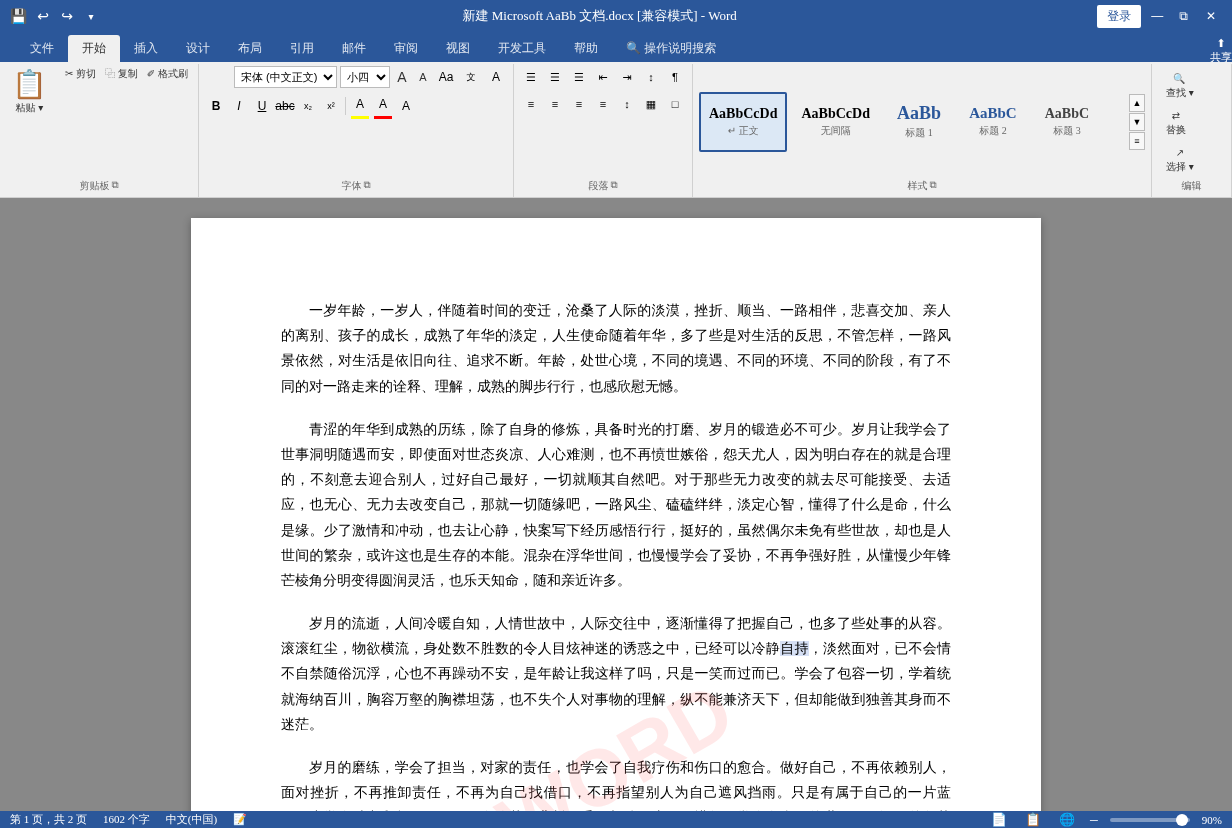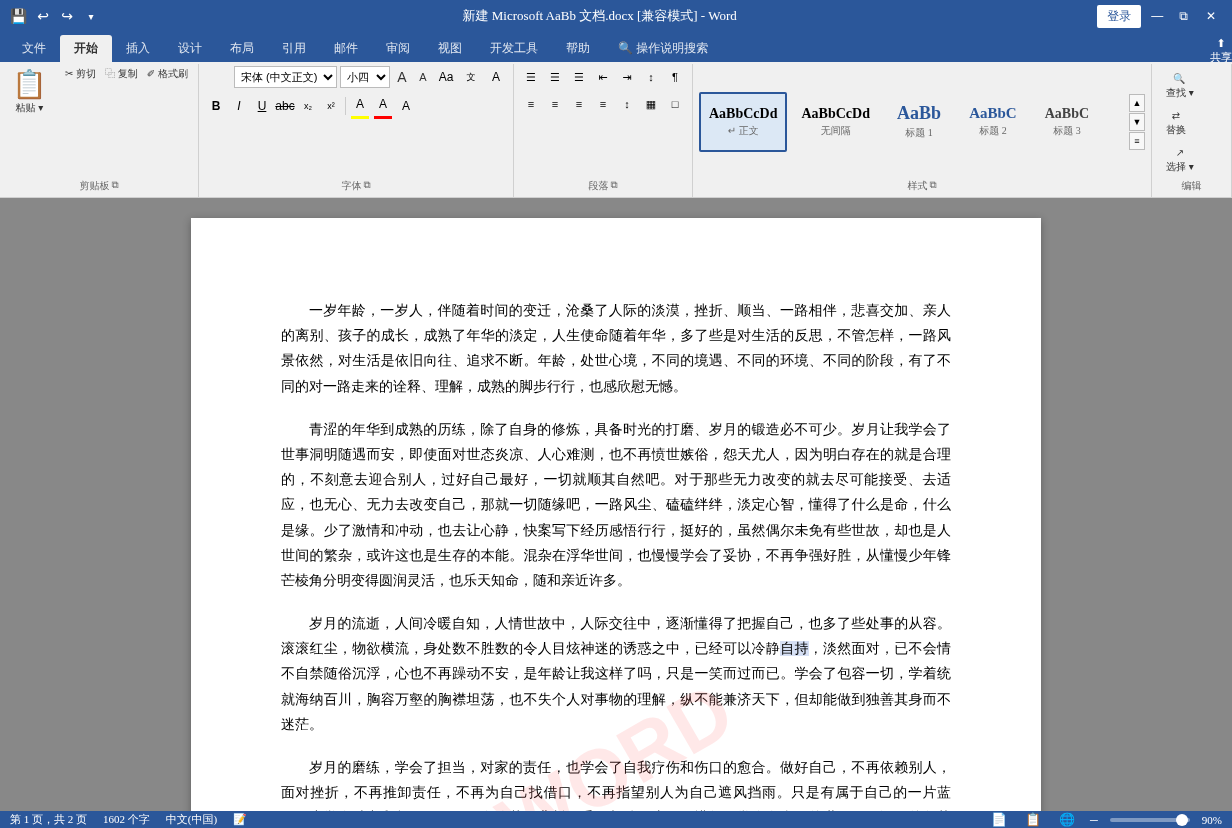--- a/index.html
+++ b/index.html
@@ -24,33 +24,33 @@
     .quick-access { display: flex; align-items: center; gap: 2px; }
     .qa-btn { background: none; border: none; color: white; cursor: pointer; width: 22px; height: 22px; display: flex; align-items: center; justify-content: center; font-size: 14px; }
     .login-btn { background: white; color: #2b579a; border: none; padding: 3px 10px; font-size: 12px; cursor: pointer; border-radius: 2px; }
 
     
     .ribbon-tabs {
       height: 30px;
       background: #2b579a;
       display: flex;
       align-items: flex-end;
-      padding-left: 8px;
+      padding-left: 16px;
       flex-shrink: 0;
     }
     .ribbon-tab {
       padding: 5px 14px 5px;
       font-size: 12px;
       color: rgba(255,255,255,0.85);
       cursor: pointer;
       border-radius: 3px 3px 0 0;
       background: transparent;
       border: none;
     }
-    .ribbon-tab.active { background: #f0f0f0; color: #333; font-weight: 700; }
+    .ribbon-tab.active { background: #f0f0f0; color: #333; font-weight: 400; }
 
     
     .ribbon {
       background: #f0f0f0;
       border-bottom: 1px solid #d0d0d0;
       display: flex;
       align-items: stretch;
       flex-shrink: 0;
       min-height: 88px;
       padding: 2px 0 0 0;

